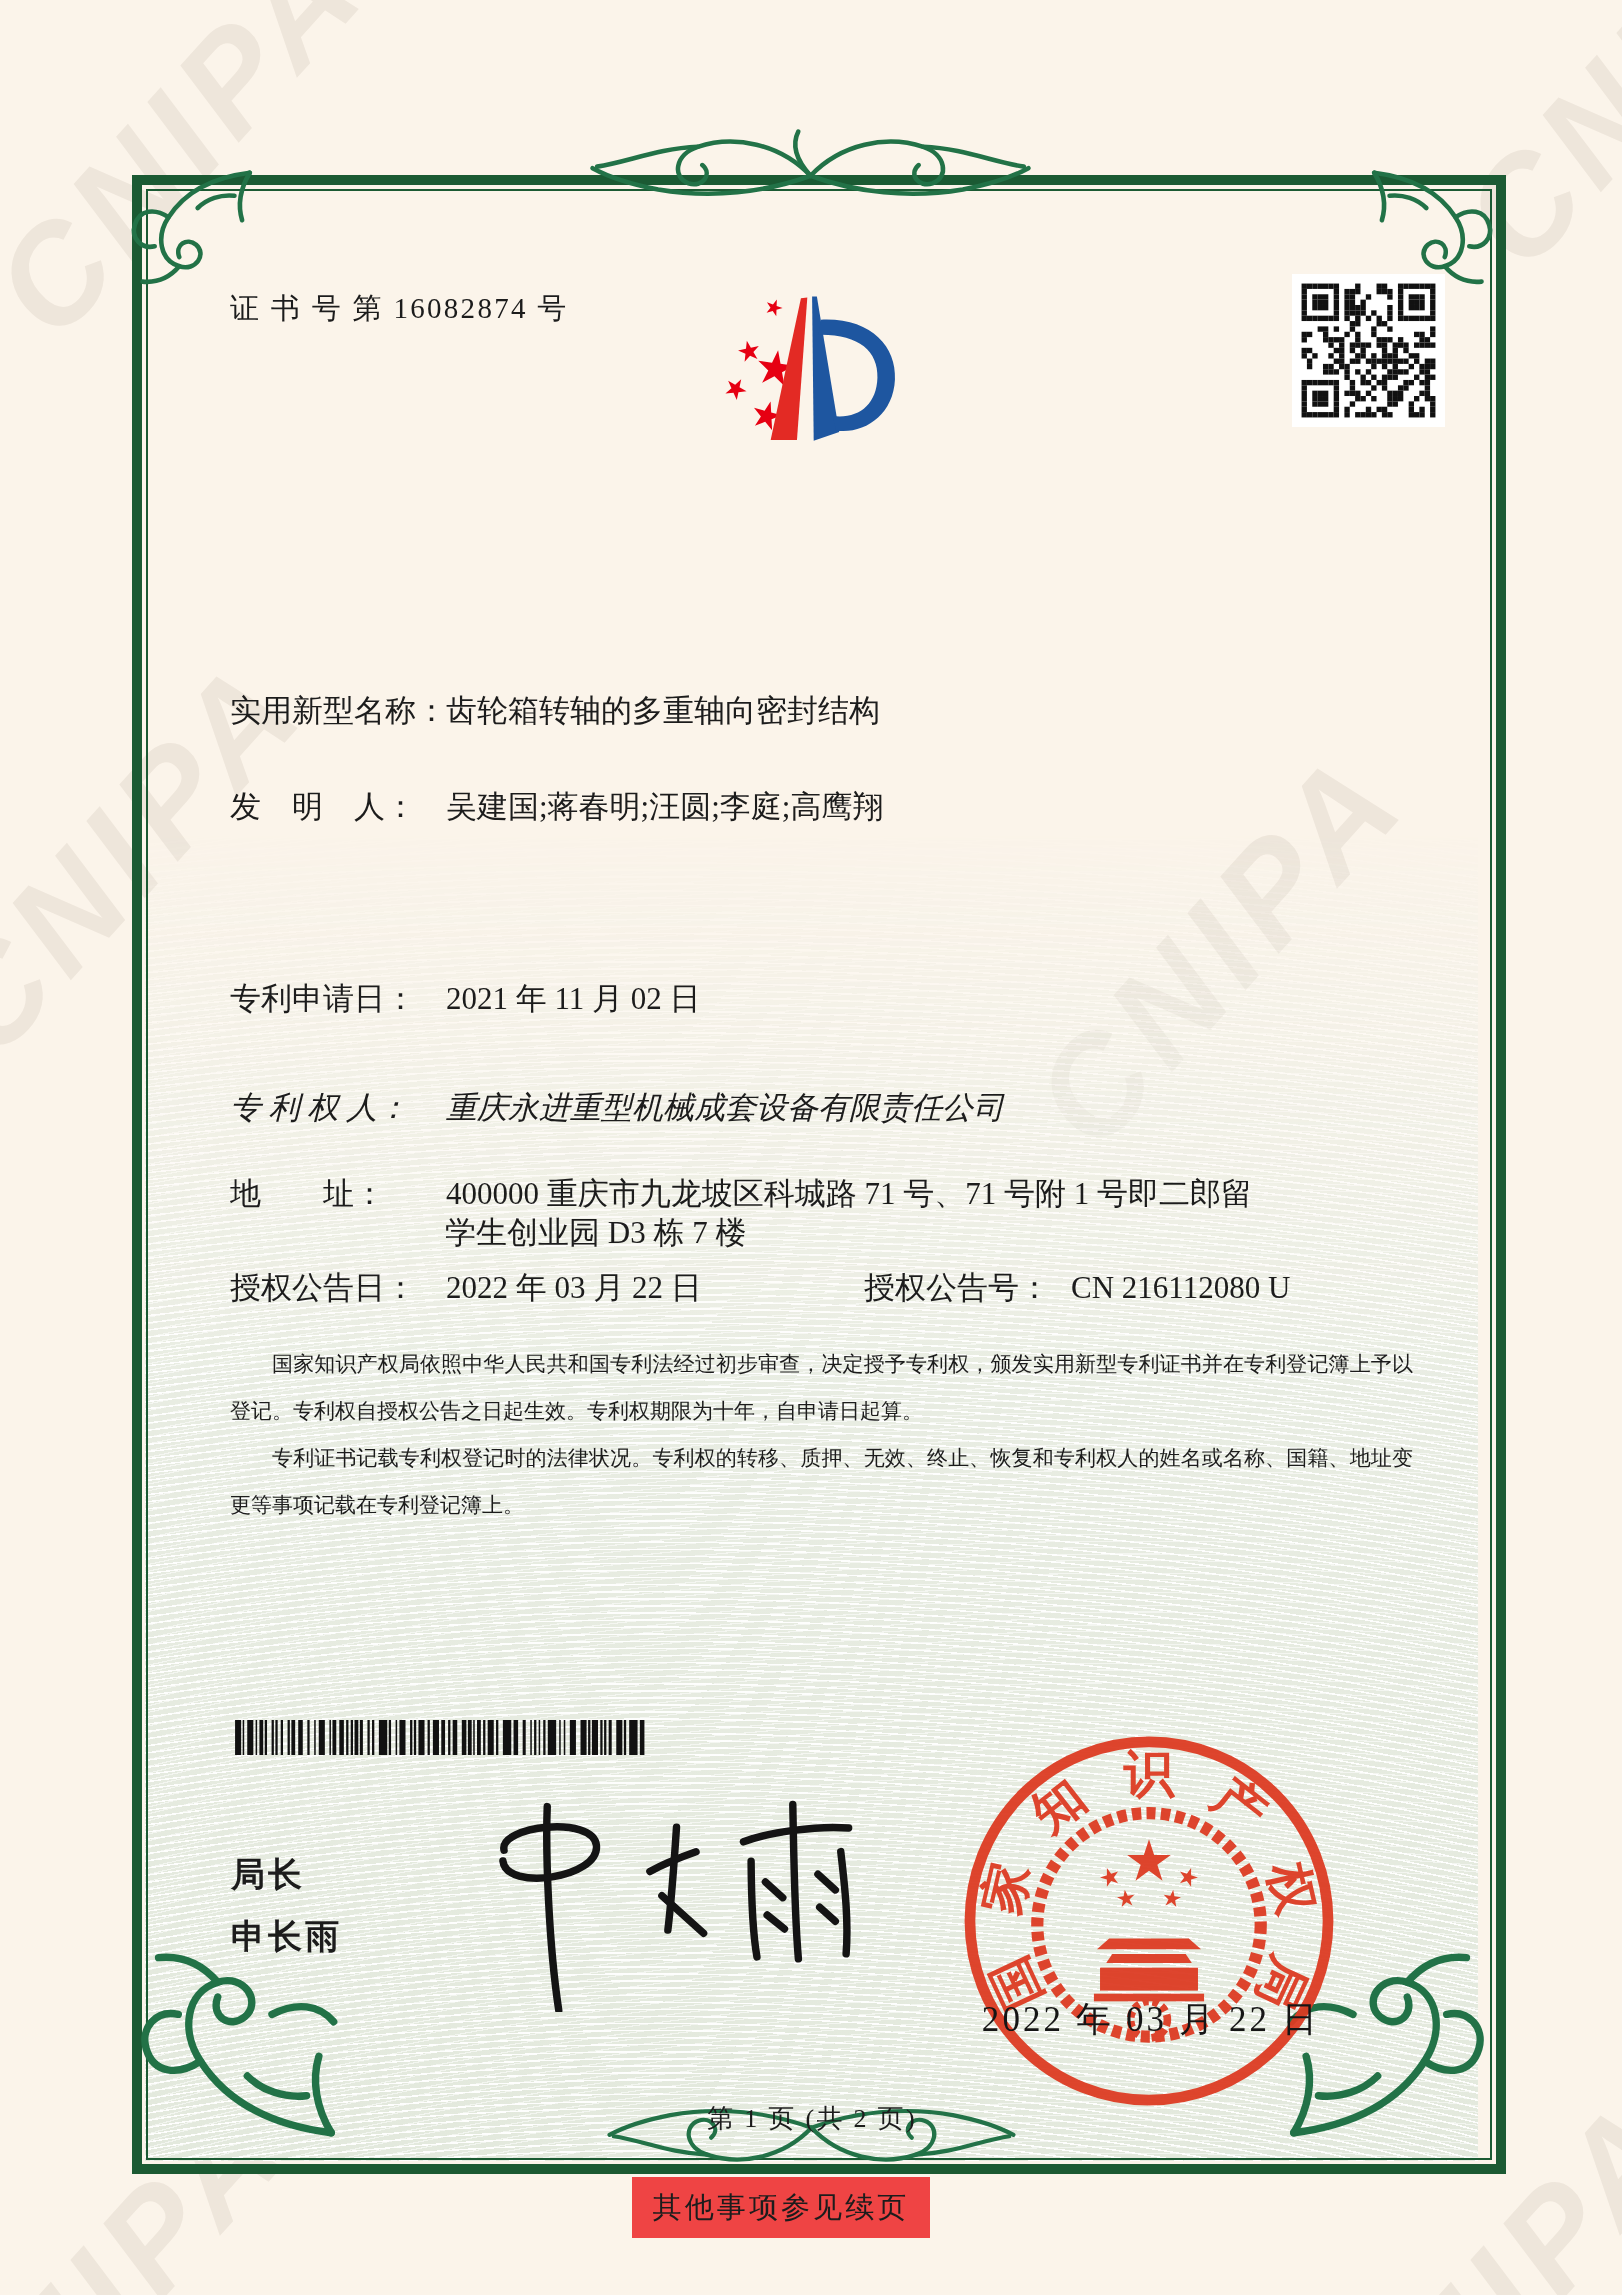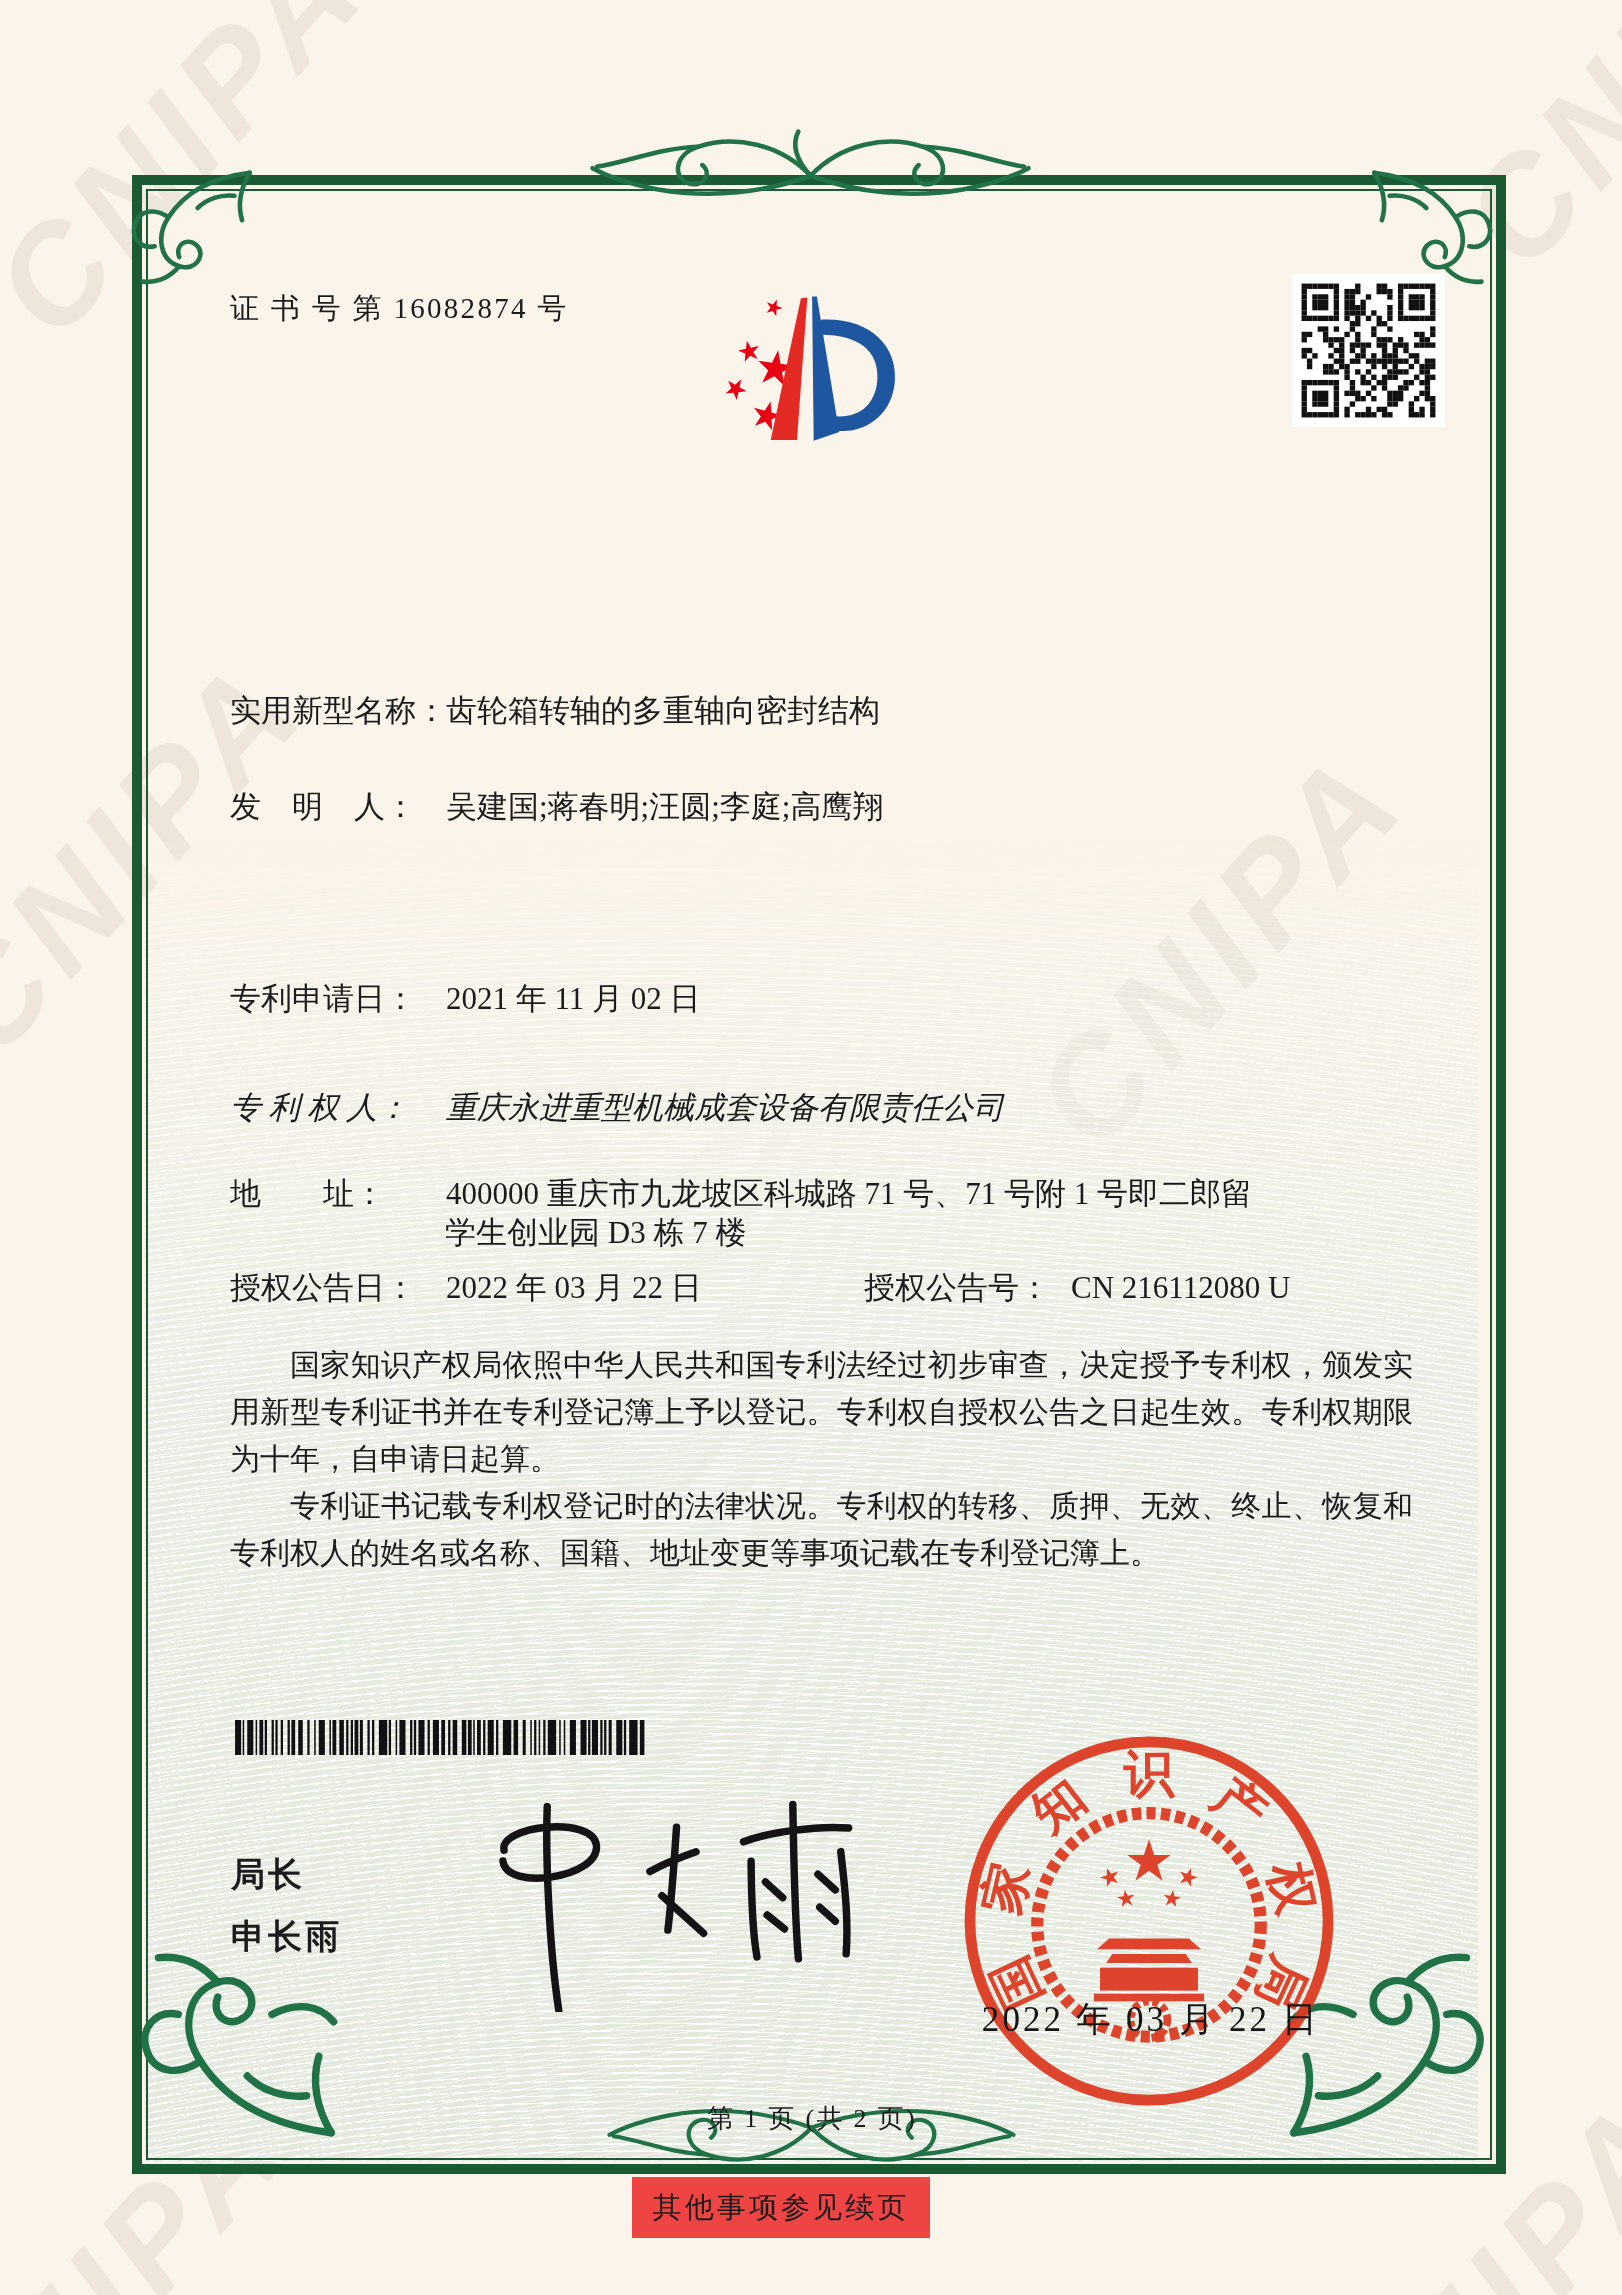--- a/index.html
+++ b/index.html
@@ -44,21 +44,21 @@
     font-size:77px; font-weight:bold; letter-spacing:9.2px;
   }
   
   .row{ position:absolute; left:230px; width:1194px; font-size:31px; white-space:nowrap; }
   .lab{ display:inline-block; width:216px; }
   .r1{top:690px;} .r2{top:786px;} .r3{top:884px;} .r4{top:978px;} .r5{top:1087px;font-style:italic;}
   .r6{top:1173px;} .r6b{top:1212px; left:445px;} .r7{top:1267px;}
   .grant2{ position:absolute; left:634px; top:0; white-space:nowrap;}
   
   .paras{ position:absolute; left:230px; top:1341px; width:1183px;
-          font-size:30px; line-height:47px; text-align:justify; }
+          font-size:21px; line-height:47px; text-align:justify; }
   .paras p{ margin:0; text-indent:2em; }
   
   .barcode{ position:absolute; left:234px; top:1720px; }
   .role{ position:absolute; left:231px; top:1852px; font-family:"Liberation Sans","DejaVu Sans",sans-serif;
          font-weight:bold; font-size:34px; letter-spacing:3.1px;}
   .signer{ position:absolute; left:231px; top:1914px; font-family:"Liberation Sans","DejaVu Sans",sans-serif;
          font-weight:bold; font-size:34px; letter-spacing:3.1px;}
   .sig{ position:absolute; left:474px; top:1794px; }
   
   .seal{ position:absolute; left:960px; top:1732px; opacity:.95;}

